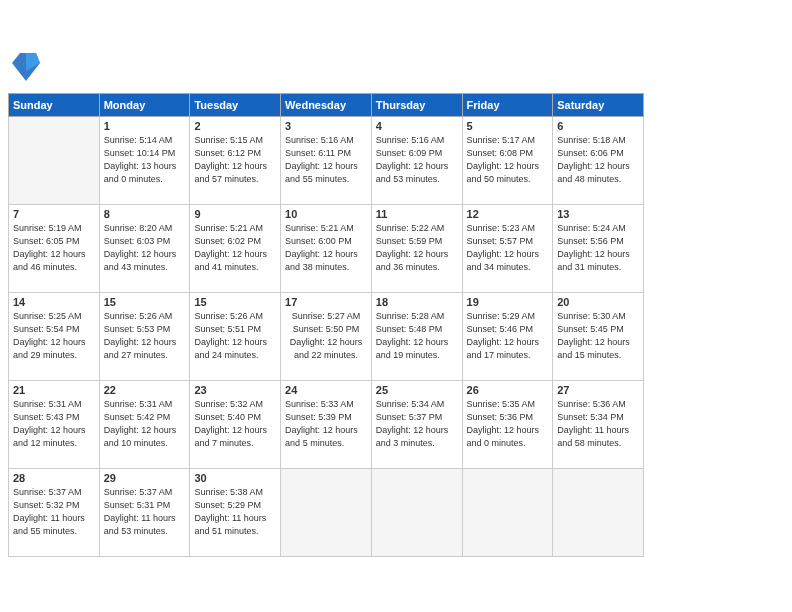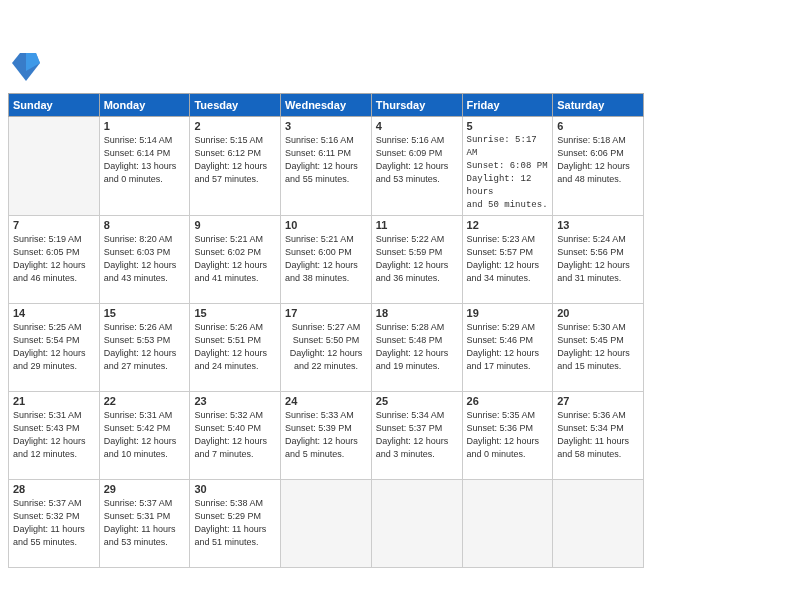--- a/index.html
+++ b/index.html
@@ -127,21 +127,21 @@
           <th>Friday</th>
           <th>Saturday</th>
         </tr>
     </thead>
     <tbody id="calendar-body">
         <tr>
           <td class="empty"></td>
           <td>
             <div class="day-number">1</div>
             <div class="day-info" style="white-space: pre-line;">Sunrise: 5:14 AM
-Sunset: 6:14 PM
+Sunset: 10:14 PM
 Daylight: 13 hours
 and 0 minutes.</div>
           </td>
           <td>
             <div class="day-number">2</div>
             <div class="day-info" style="white-space: pre-line;">Sunrise: 5:15 AM
 Sunset: 6:12 PM
 Daylight: 12 hours
 and 57 minutes.</div>
           </td>
@@ -154,21 +154,21 @@
           </td>
           <td>
             <div class="day-number">4</div>
             <div class="day-info" style="white-space: pre-line;">Sunrise: 5:16 AM
 Sunset: 6:09 PM
 Daylight: 12 hours
 and 53 minutes.</div>
           </td>
           <td>
             <div class="day-number">5</div>
-            <div class="day-info" style="white-space: pre-line; font-family: Liberation Mono, monospace;">Sunrise: 5:17 AM
+            <div class="day-info" style="white-space: pre-line;">Sunrise: 5:17 AM
 Sunset: 6:08 PM
 Daylight: 12 hours
 and 50 minutes.</div>
           </td>
           <td>
             <div class="day-number">6</div>
             <div class="day-info" style="white-space: pre-line;">Sunrise: 5:18 AM
 Sunset: 6:06 PM
 Daylight: 12 hours
 and 48 minutes.</div>

